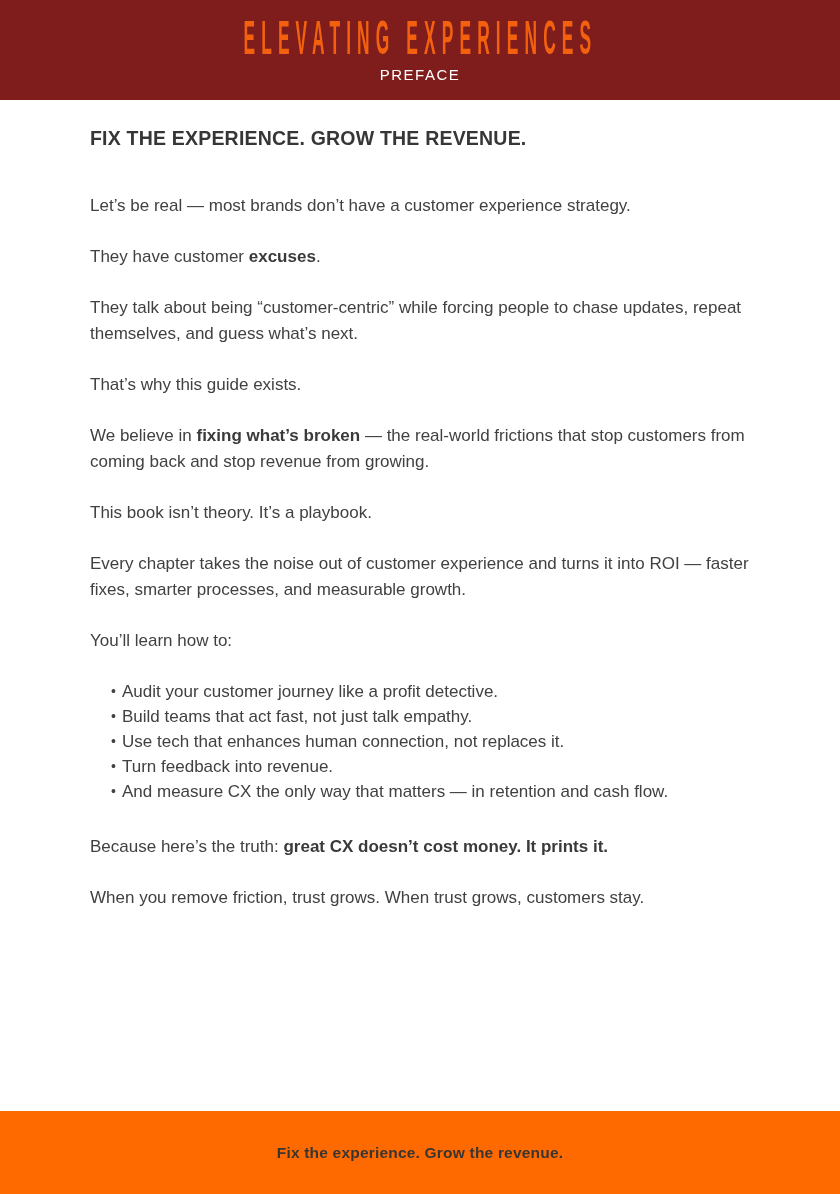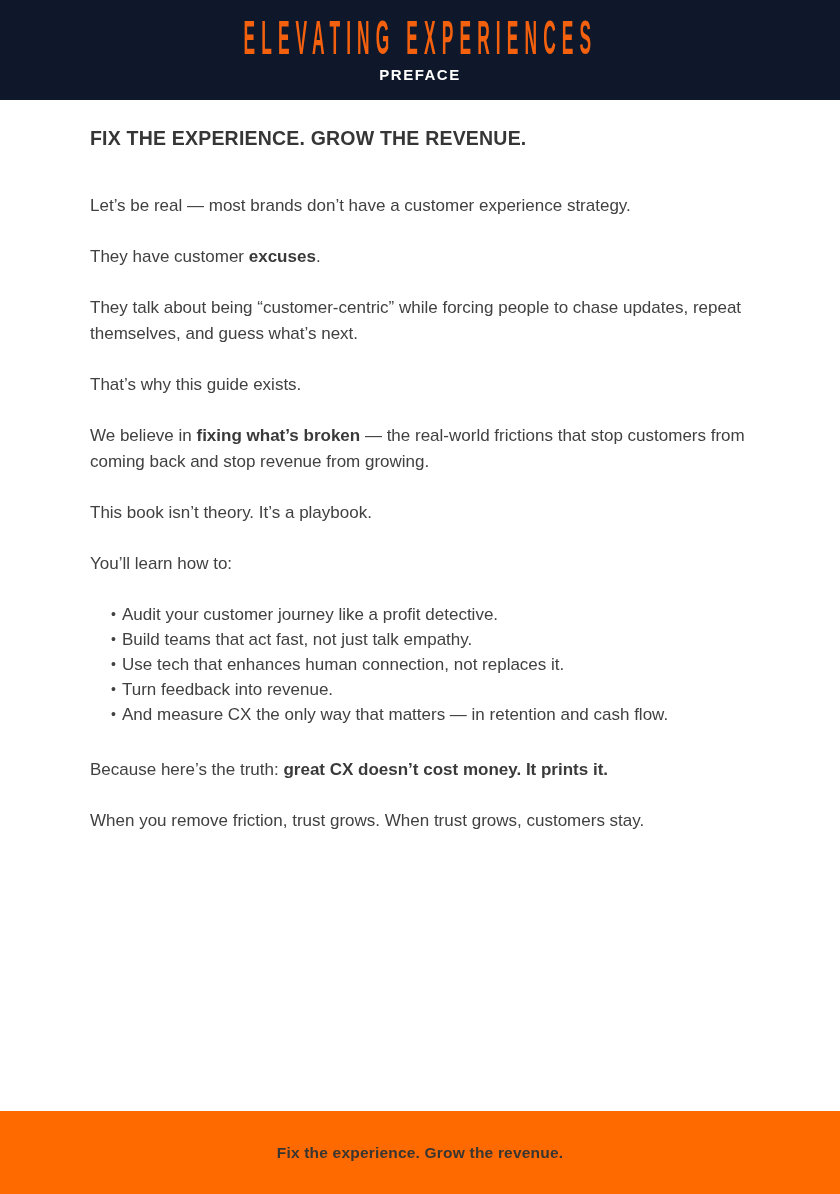--- a/index.html
+++ b/index.html
@@ -17,42 +17,42 @@
     width: 840px;
     height: 1194px;
     display: flex;
     flex-direction: column;
     background: #ffffff;
   }
   
   .header {
     height: 100px;
     flex: 0 0 100px;
-    background: #0f172a;
+    background: #7f1d1d;
     display: flex;
     flex-direction: column;
     align-items: center;
     justify-content: center;
     overflow: hidden;
     gap: 8px;
   }
   .book-title {
     display: inline-block;
     font-weight: 700;
     font-size: 37px;
     line-height: 1;
     letter-spacing: 13px;
     color: #f4610e;
     white-space: nowrap;
     transform: scale(0.47, 1.28);
     transform-origin: center center;
     margin-top: 2px;
   }
   .chapter-label {
-    font-weight: 700;
+    font-weight: 400;
     font-size: 15px;
     letter-spacing: 1.5px;
     color: #ffffff;
     margin-top: 2px;
   }
   
   .main {
     flex: 1 1 auto;
     padding: 27px 85px 0 90px;
   }
@@ -120,20 +120,21 @@
 
   <main class="main">
     <h1 class="section-heading">FIX THE EXPERIENCE. GROW THE REVENUE.</h1>
     <div class="body-copy" id="body-copy">
         <p><span>Let’s be real — most brands don’t have a customer experience strategy.</span></p>
         <p><span>They have customer </span><strong>excuses</strong><span>.</span></p>
         <p><span>They talk about being “customer-centric” while forcing people to chase updates, repeat themselves, and guess what’s next.</span></p>
         <p><span>That’s why this guide exists.</span></p>
         <p><span>We believe in </span><strong>fixing what’s broken</strong><span> — the real-world frictions that stop customers from coming back and stop revenue from growing.</span></p>
         <p><span>This book isn’t theory. It’s a playbook.</span></p>
+        <p><span>Every chapter takes the noise out of customer experience and turns it into ROI — faster fixes, smarter processes, and measurable growth.</span></p>
         <p><span>You’ll learn how to:</span></p>
         <ul>
           <li>Audit your customer journey like a profit detective.</li>
           <li>Build teams that act fast, not just talk empathy.</li>
           <li>Use tech that enhances human connection, not replaces it.</li>
           <li>Turn feedback into revenue.</li>
           <li>And measure CX the only way that matters — in retention and cash flow.</li>
         </ul>
         <p><span>Because here’s the truth: </span><strong>great CX doesn’t cost money. It prints it.</strong></p>
         <p><span>When you remove friction, trust grows. When trust grows, customers stay.</span></p>

